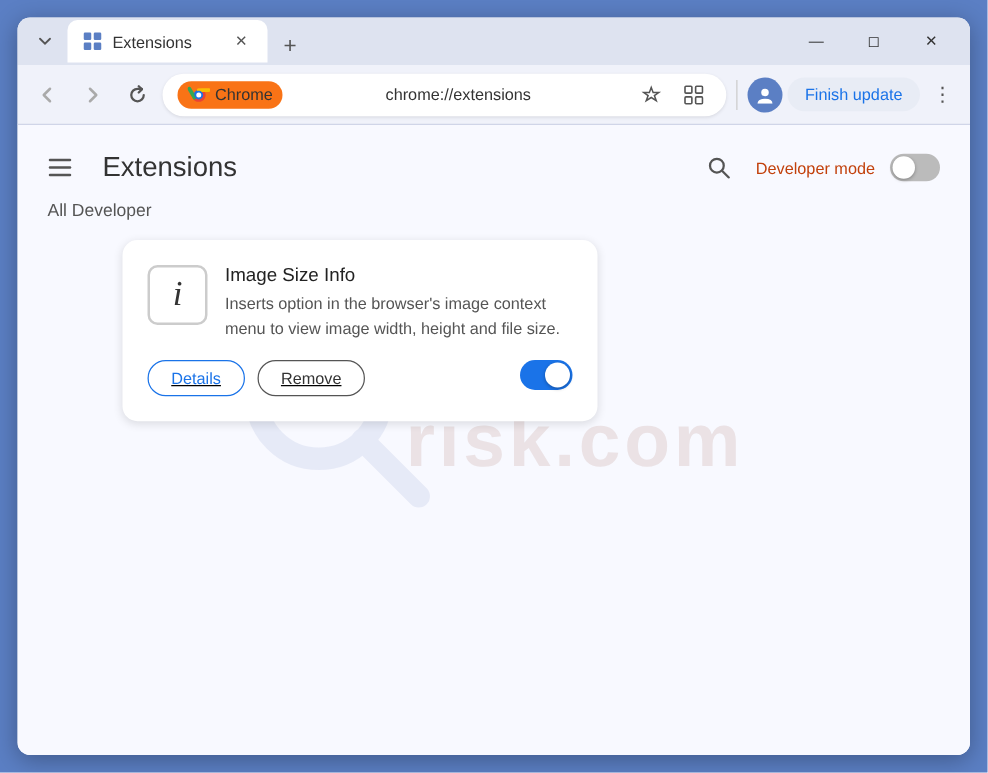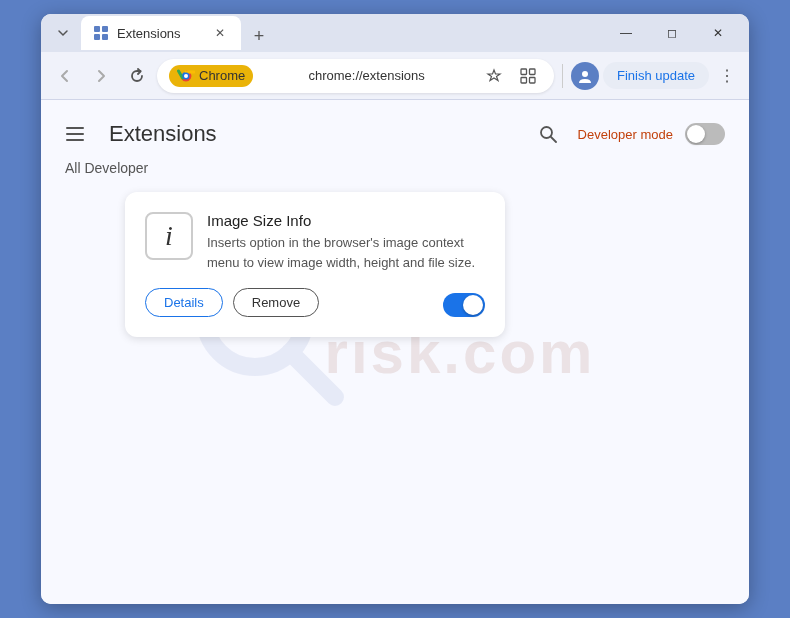--- a/index.html
+++ b/index.html
@@ -8,21 +8,21 @@
       width: 790px;
       height: 618px;
       background: #5b7fc4;
       display: flex;
       align-items: center;
       justify-content: center;
       font-family: 'Segoe UI', Arial, sans-serif;
     }
 
     .browser-window {
-      width: 708px;
+      width: 762px;
       height: 590px;
       background: #ffffff;
       border-radius: 10px;
       overflow: hidden;
       display: flex;
       flex-direction: column;
       box-shadow: 0 4px 20px rgba(0,0,0,0.3);
     }
 
     
@@ -166,21 +166,21 @@
       align-items: center;
       padding: 0 12px;
       gap: 8px;
       box-shadow: 0 1px 3px rgba(0,0,0,0.1);
     }
 
     .chrome-icon-wrap {
       display: flex;
       align-items: center;
       gap: 4px;
-      background: #eab308;
+      background: #f97316;
       border-radius: 12px;
       padding: 2px 8px;
     }
 
     .chrome-label {
       font-size: 13px;
       color: #333;
       font-weight: 500;
     }
 
@@ -430,22 +430,23 @@
     }
 
     .ext-desc {
       font-size: 13px;
       color: #555;
       line-height: 1.5;
     }
 
     .ext-card-bottom {
       display: flex;
-      align-items: flex-end;
+      align-items: flex-start;
       gap: 10px;
+      text-decoration: underline;
     }
 
     .details-btn {
       padding: 6px 18px;
       border-radius: 20px;
       border: 1.5px solid #1a73e8;
       background: white;
       color: #1a73e8;
       font-size: 13px;
       cursor: pointer;

